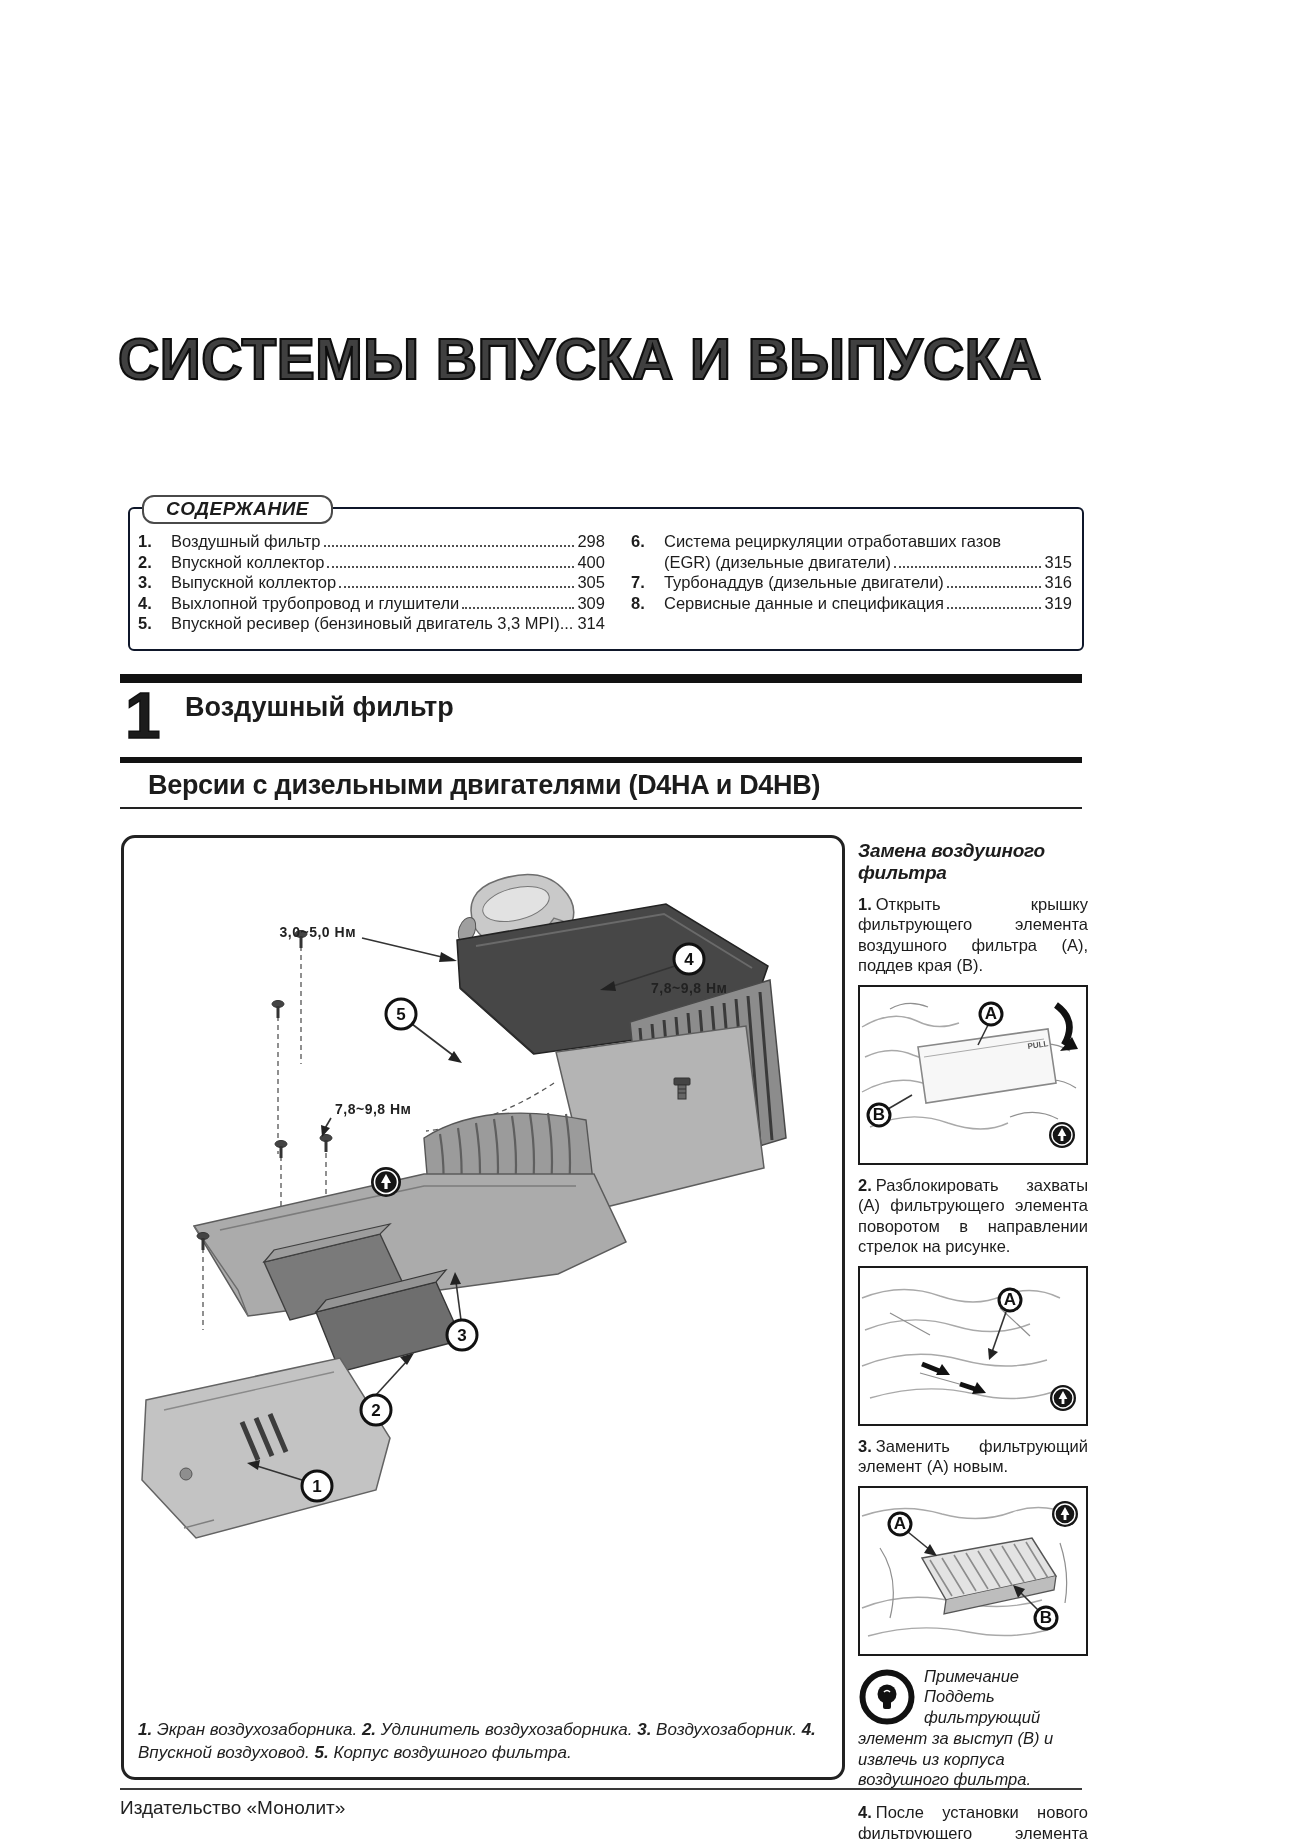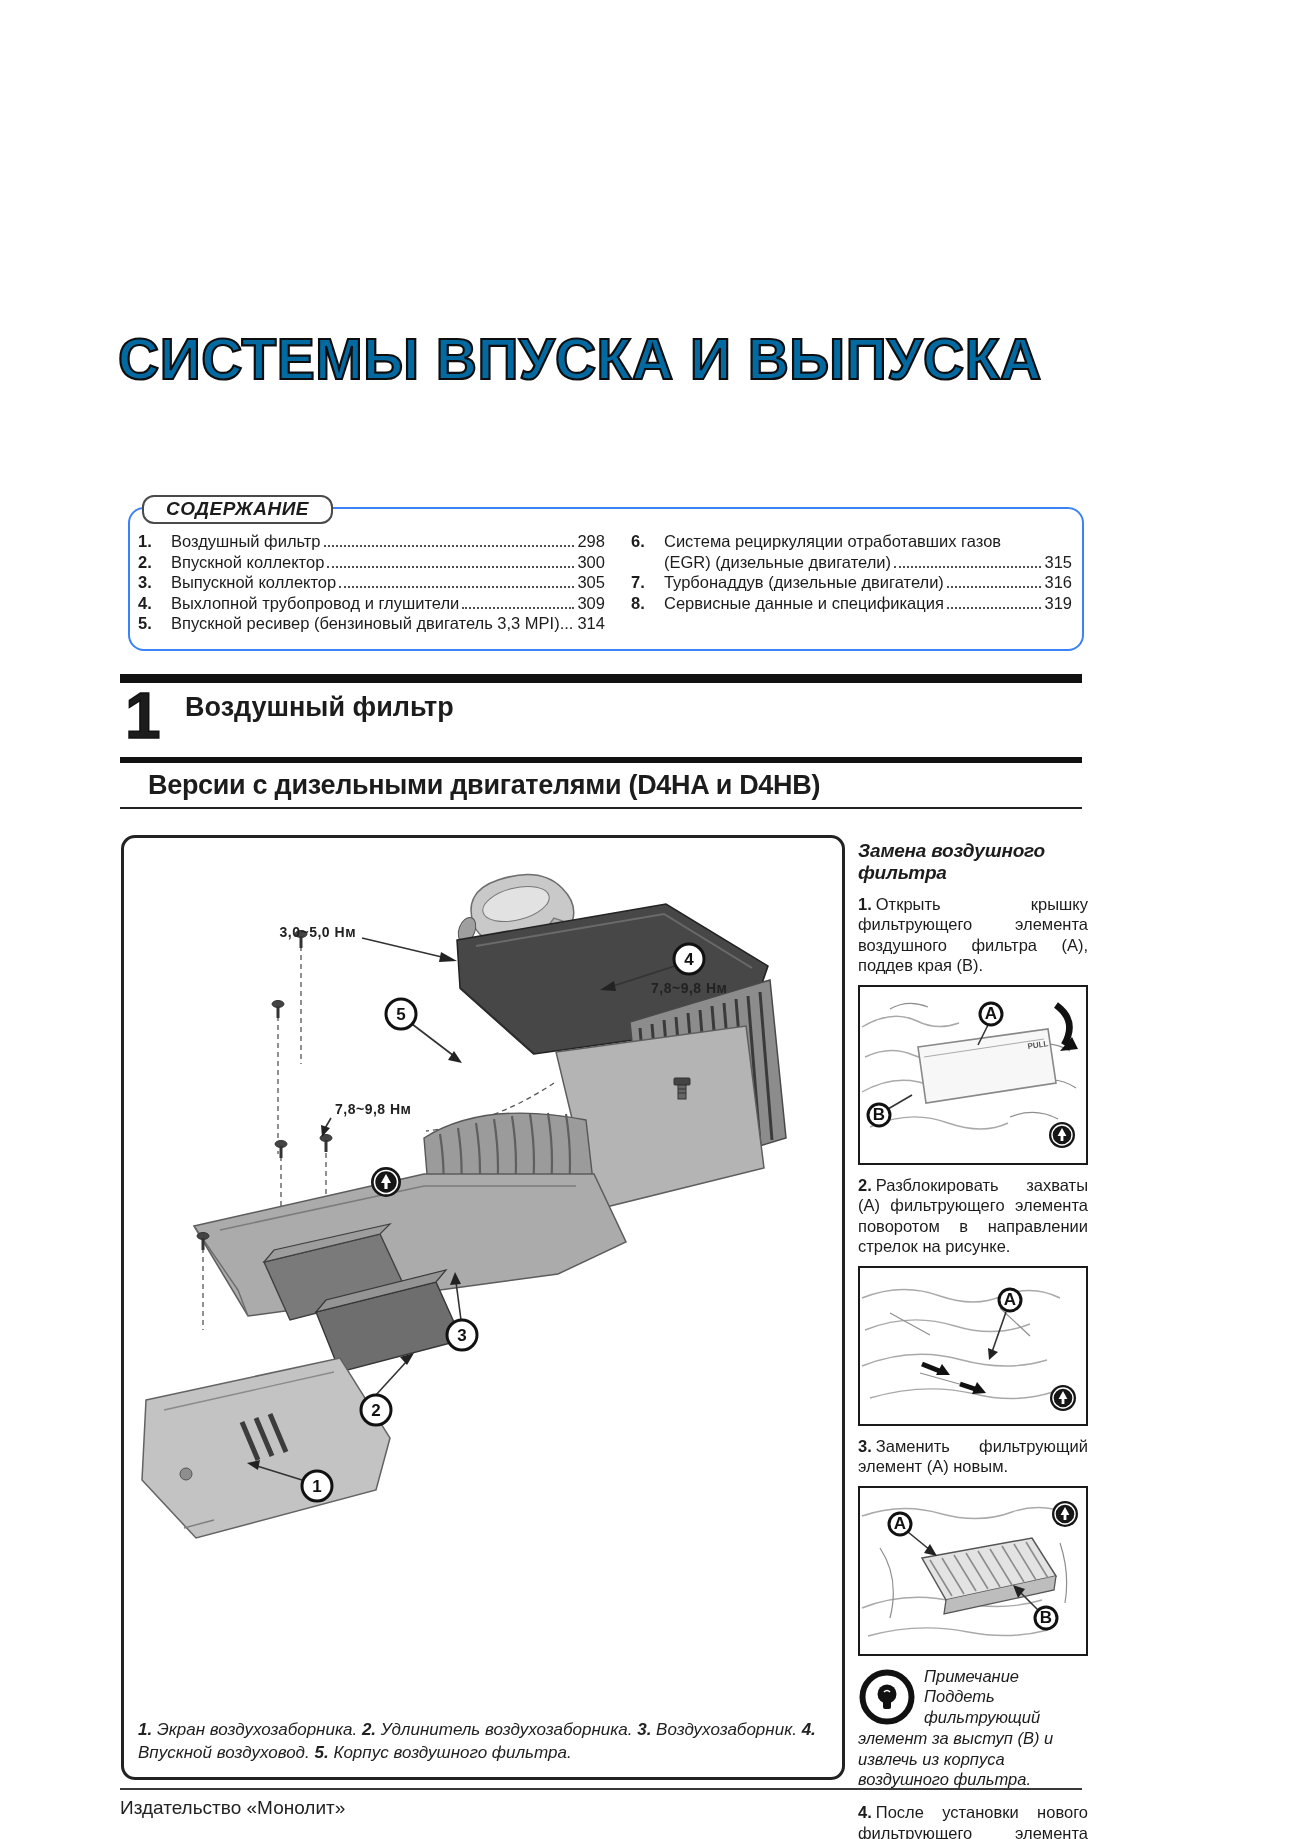--- a/index.html
+++ b/index.html
@@ -2,24 +2,24 @@
 <html><head>
 <meta charset="utf-8">
 <style>
   html,body{margin:0;padding:0;background:#e9e9e9;}
   .page{position:relative;width:1300px;height:1839px;background:#ffffff;
         font-family:"Liberation Sans",sans-serif;color:#1c1c1c;overflow:hidden;}
   .abs{position:absolute;}
 
   .chapter{left:120px;top:222px;font-size:46px;font-weight:400;letter-spacing:1px;color:#1a1a1a;}
   .maintitle{left:118px;top:326px;width:980px;font-size:57px;font-weight:bold;
-             letter-spacing:.5px;color:#0369a1;-webkit-text-stroke:2.2px #0e0e0e;white-space:nowrap;}
+             letter-spacing:.5px;color:#404040;-webkit-text-stroke:2.2px #0e0e0e;white-space:nowrap;}
 
   
-  .tocbox{left:128px;top:507px;width:952px;height:140px;border:2px solid #3b82f6;border-radius:16px;}
+  .tocbox{left:128px;top:507px;width:952px;height:140px;border:2px solid #0f172a;border-radius:6px;}
   .toctab{position:absolute;left:12px;top:-14px;background:#fff;border:2px solid #4a4a4a;border-radius:12px;
           padding:1px 22px 2px 22px;font-size:19px;font-weight:bold;font-style:italic;letter-spacing:.5px;}
   .toccols{position:absolute;left:0;top:0;width:100%;height:100%;display:flex;padding:22px 10px 8px 8px;box-sizing:border-box;}
   .toccol{flex:1;display:flex;flex-direction:column;font-size:16.5px;line-height:20.5px;}
   .toccol.left{padding-right:26px;}
   .tocrow{display:flex;align-items:baseline;}
   .tocnum{width:33px;font-weight:bold;flex:none;}
   .toctext{white-space:nowrap;}
   .dots{flex:1;border-bottom:2px dotted #4f4f4f;margin:0 3px 3px 3px;min-width:6px;}
   .tocpage{flex:none;}
@@ -74,21 +74,21 @@
         <div class="tocrow">
           <span class="tocnum">1.</span>
           <span class="toctext">Воздушный фильтр</span>
           <span class="dots"></span>
           <span class="tocpage">298</span>
         </div>
         <div class="tocrow">
           <span class="tocnum">2.</span>
           <span class="toctext">Впускной коллектор</span>
           <span class="dots"></span>
-          <span class="tocpage">300</span>
+          <span class="tocpage">400</span>
         </div>
         <div class="tocrow">
           <span class="tocnum">3.</span>
           <span class="toctext">Выпускной коллектор</span>
           <span class="dots"></span>
           <span class="tocpage">305</span>
         </div>
         <div class="tocrow">
           <span class="tocnum">4.</span>
           <span class="toctext">Выхлопной трубопровод и глушители</span>

